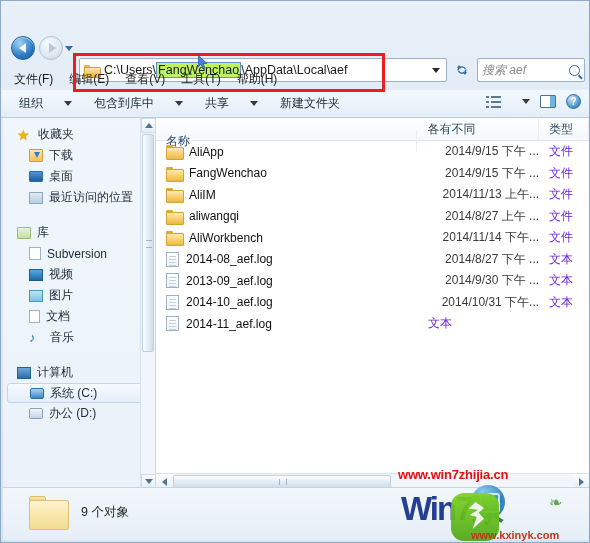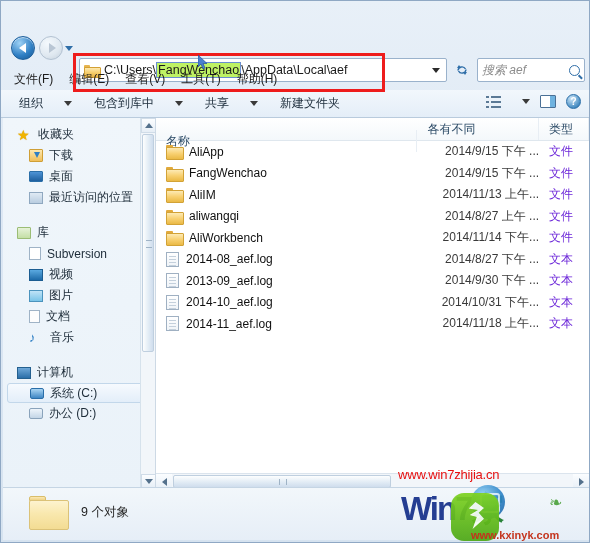--- a/index.html
+++ b/index.html
@@ -300,21 +300,21 @@
   #status-folder .tab{position:absolute;left:0;top:0;width:17px;height:5px;
     background:linear-gradient(180deg,#fbe9b4,#efd285);border:1px solid #d9bd6a;border-radius:2px 2px 0 0;}
   #status-folder .body{position:absolute;left:0;top:4px;width:40px;height:30px;
     background:linear-gradient(180deg,#fdf3cf 0%,#f9e8ae 45%,#f3dc93 100%);
     border:1px solid #dbc278;border-radius:2px;}
   #status-count{
     position:absolute;left:78px;top:16px;font-size:12.5px;color:#1f1f1f;
   }
   
   #wm-red{
-    position:absolute;left:397px;top:466px;font-size:13px;font-weight:normal;color:#e81010;
+    position:absolute;left:397px;top:466px;font-size:13px;font-weight:bold;color:#e81010;
     letter-spacing:-.2px;z-index:30;font-family:"Liberation Sans",sans-serif;
   }
   #wm-win7{
     position:absolute;left:400px;top:486px;z-index:28;
     font-size:33px;font-weight:bold;color:#142f8a;letter-spacing:-2px;
     font-family:"Liberation Sans",sans-serif;opacity:.92;
   }
   #wm-win7 .jia{color:#1a7a2a;}
   #wm-globe{
     position:absolute;left:470px;top:484px;width:34px;height:34px;border-radius:50%;
@@ -577,21 +577,20 @@
               <span>2014-10_aef.log</span>
             </div>
           <div class="cell-date">2014/10/31 下午...</div>
           <div class="cell-type">文本</div>
         </div>
         <div class="row">
           <div class="cell-name">
               <span class="icn-file"></span>
               <span>2014-11_aef.log</span>
             </div>
-          <div class="cell-date">2014/11/18 上午...</div>
           <div class="cell-type">文本</div>
         </div>
       </div>
 
       <div id="fl-hscroll">
         <div class="hs-arrow">
             <span class="tri-l"></span>
           </div>
         <div id="hs-thumb"></div>
         <div class="hs-arrow" style="position:absolute;right:0;">

